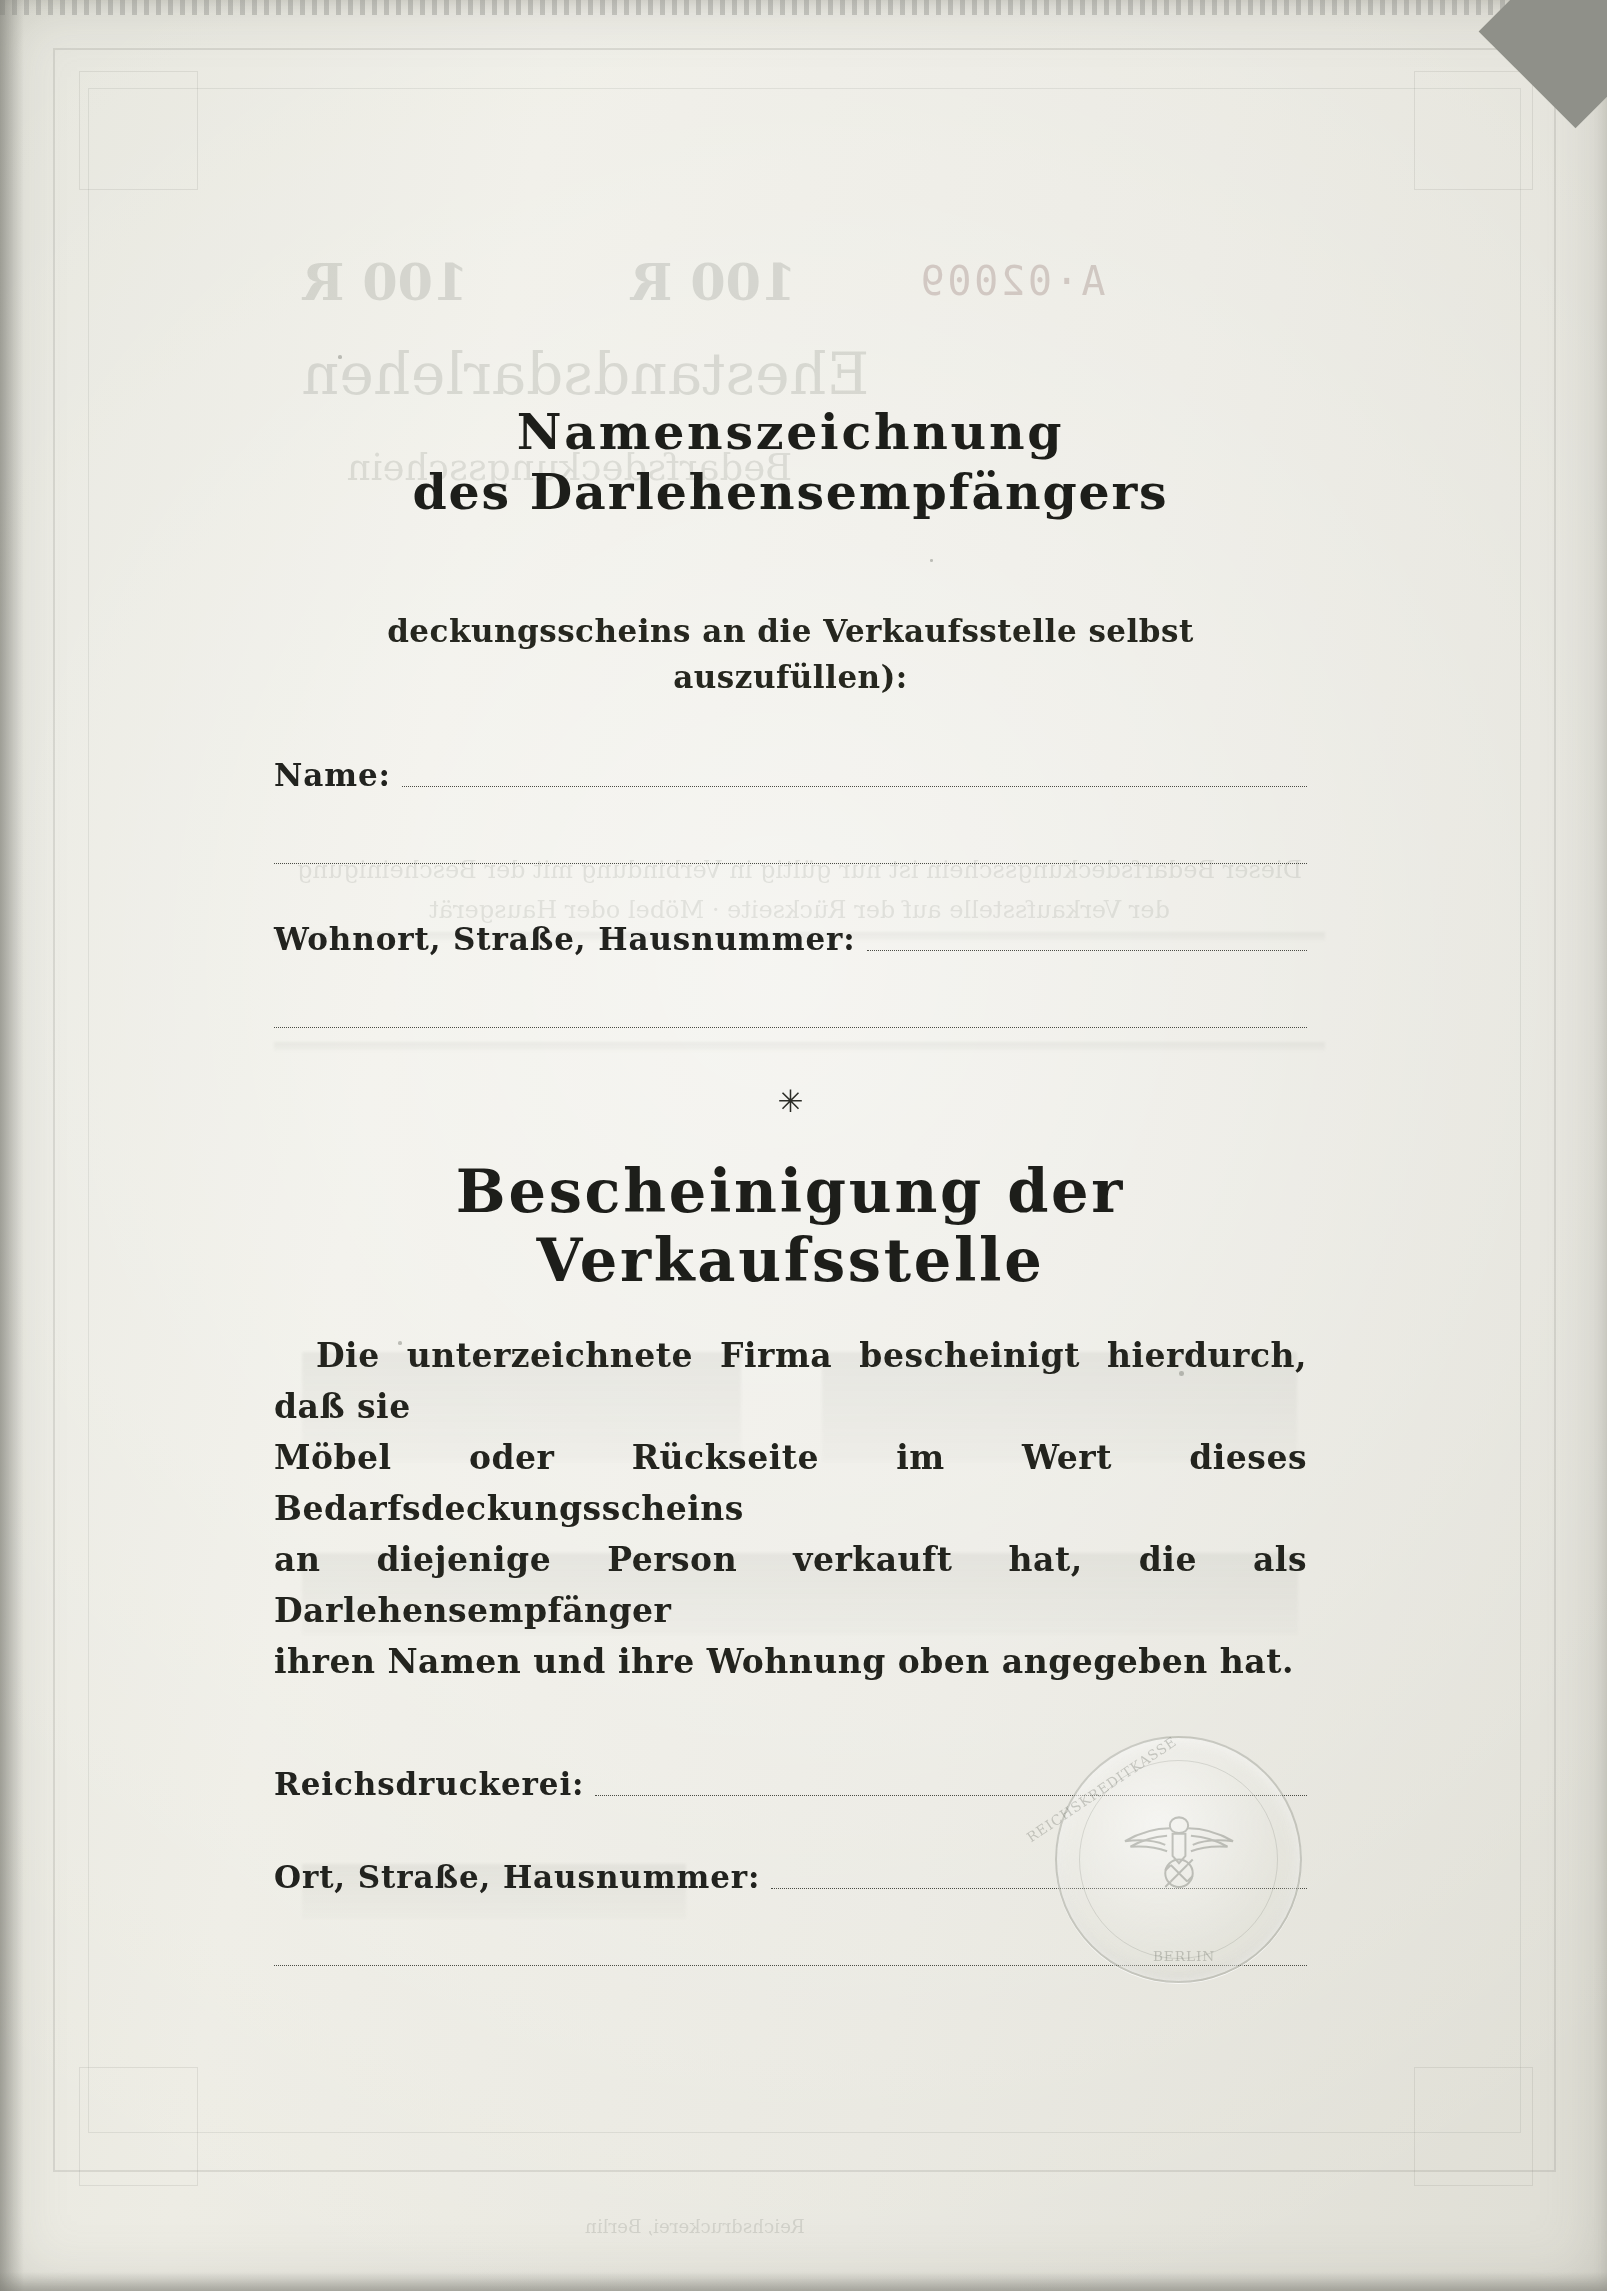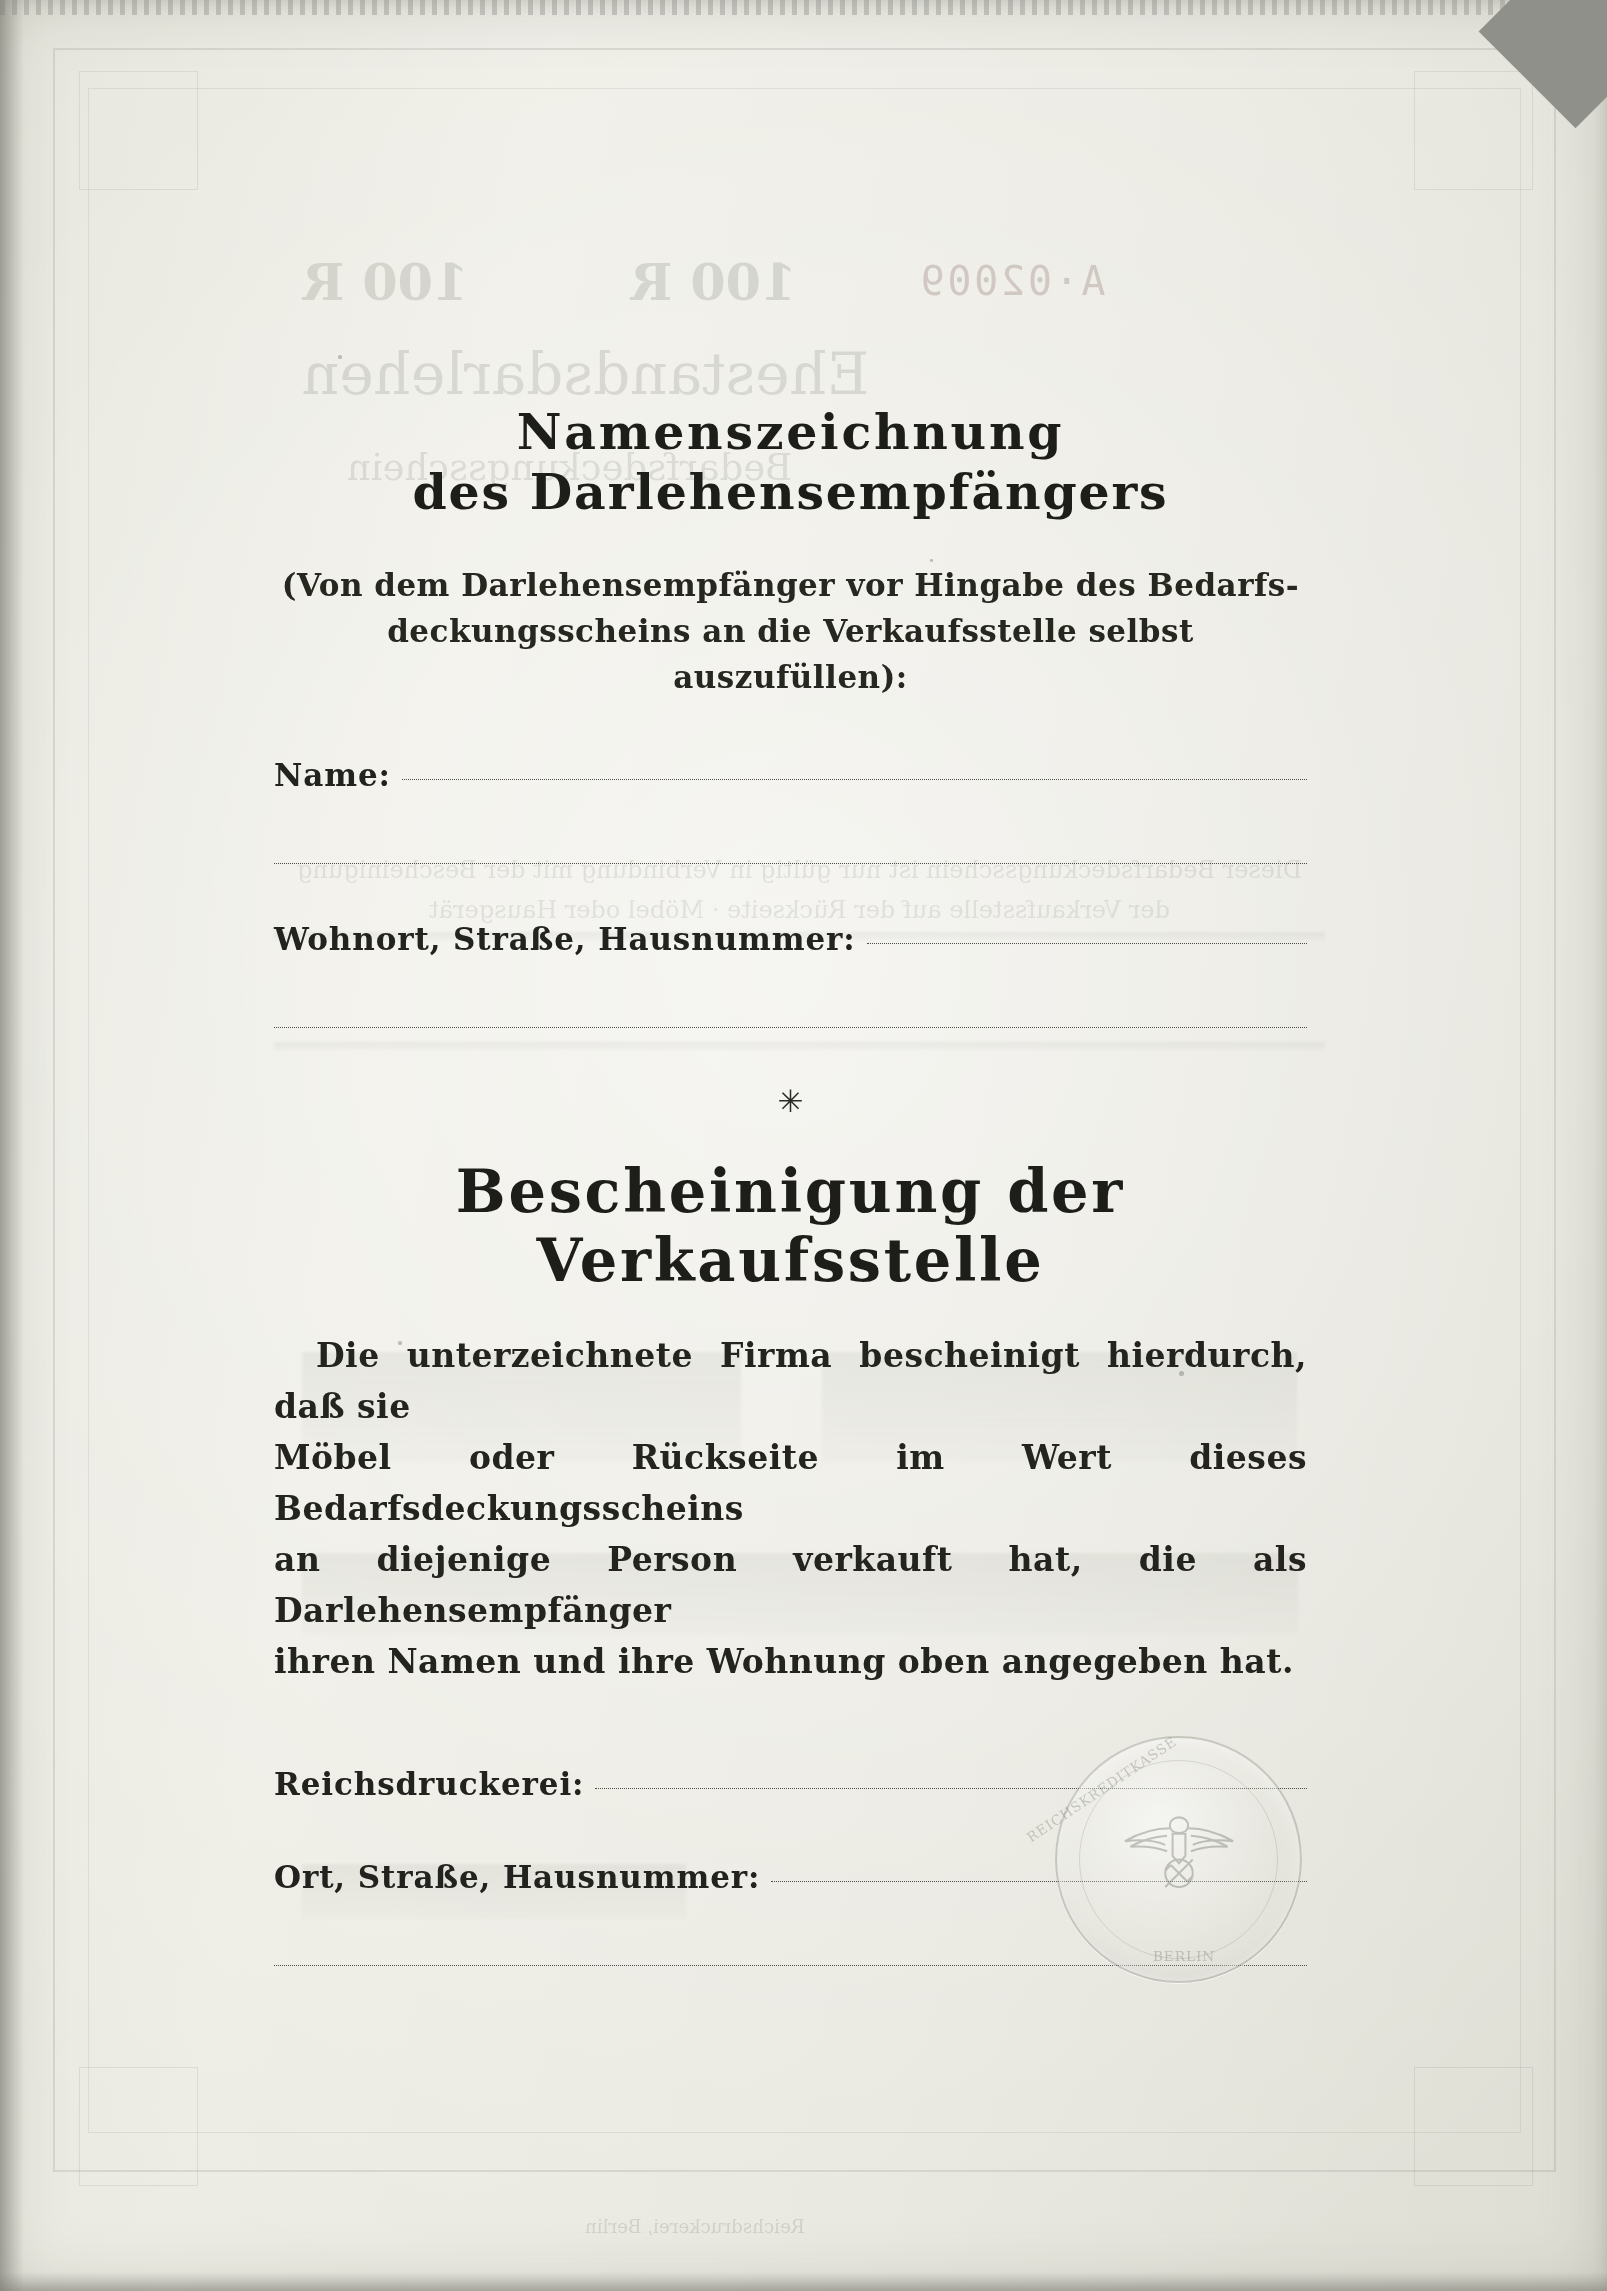--- a/index.html
+++ b/index.html
@@ -215,21 +215,21 @@
     text-align: center;
     font-size: 31px;
     line-height: 46px;
     letter-spacing: 0.5px;
     color: #26271f;
   }
 
   .field {
     margin-top: 57px;
     display: flex;
-    align-items: flex-start;
+    align-items: center;
     font-size: 31px;
     letter-spacing: 0.9px;
   }
   .field .label { white-space: nowrap; }
   .dotline {
     flex: 1 1 auto;
     margin-left: 11px;
     border-bottom: 1.8px dotted #4b4c45;
     height: 22px;
   }
@@ -357,21 +357,21 @@
   <div class="ghost-block" style="left:302px;  top:1864px; width:384px;  height:55px;"></div>
 
   <div id="content">
 
     <h1 class="title fraktur">
       <span>Namenszeichnung</span>
       <span class="l2">des Darlehensempfängers</span>
     </h1>
 
     <p class="note fraktur">
-      <span>(Von dem Darlehensempfänger vor Hingabe des Bedarfs-</span><br>
+      <br>
       <span>deckungsscheins an die Verkaufsstelle selbst auszufüllen):</span>
     </p>
 
     <div class="field">
       <span class="label fraktur">Name:</span>
       <span class="dotline"></span>
     </div>
     <div class="dotline full"></div>
 
     <div class="field">

